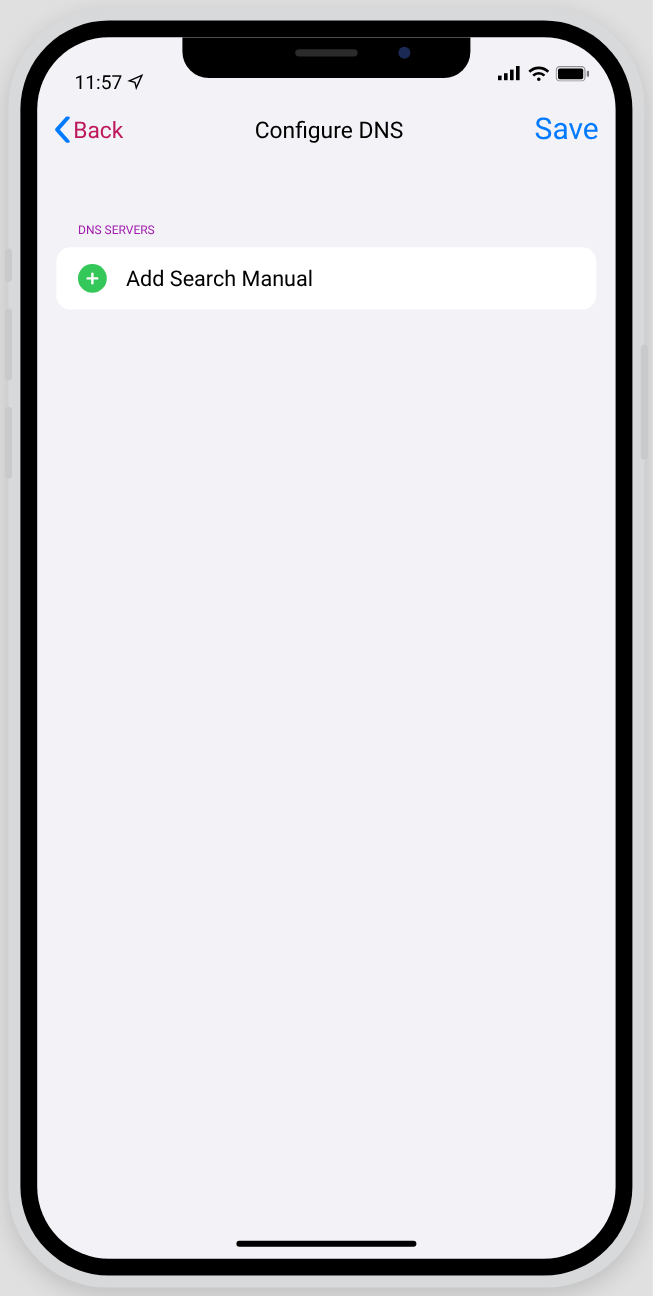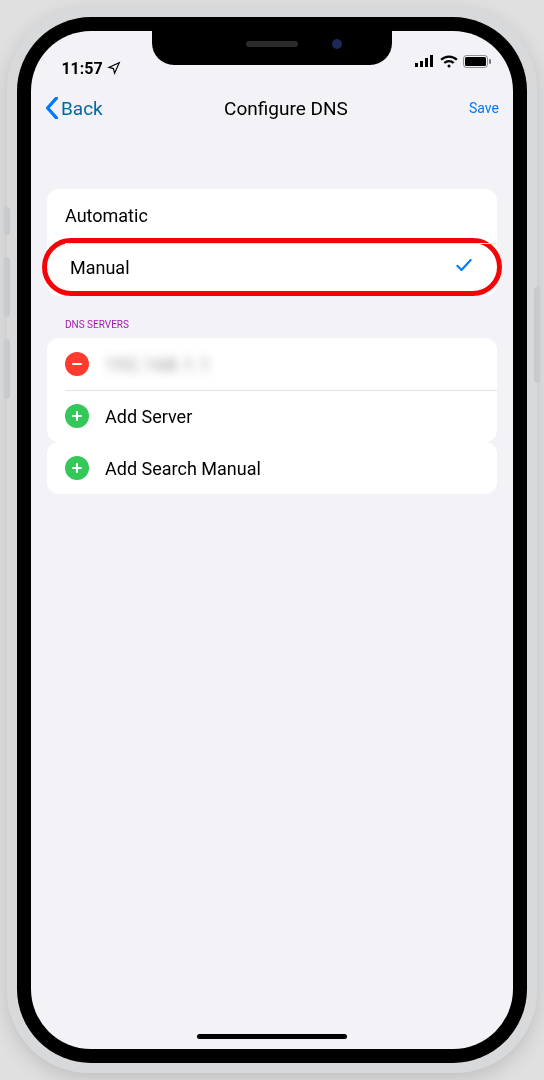--- a/index.html
+++ b/index.html
@@ -16,28 +16,28 @@
     .notch .cam { position: absolute; top: 8px; right: 50px; width: 10px; height: 10px; background: #1a2a55; border-radius: 50%; }
 
     .buttons-left { position: absolute; left: -3px; top: 200px; }
     .btn-side { width: 6px; height: 60px; background: #c9cacb; border-radius: 3px; margin-bottom: 22px; }
     .btn-side.sm { height: 28px; }
     .buttons-right { position: absolute; right: -3px; top: 280px; }
     .btn-side.lg { height: 96px; }
 
     
     .status-bar { position: absolute; top: 0; left: 0; right: 0; height: 48px; display: flex; align-items: center; padding-top: 12px; z-index: 40; }
-    .status-left { width: 120px; text-align: center; font-size: 16px; font-weight: 700; display: flex; align-items: center; justify-content: center; gap: 4px; margin-top: 14px; }
+    .status-left { width: 120px; text-align: center; font-size: 16px; font-weight: 400; display: flex; align-items: center; justify-content: center; gap: 4px; margin-top: 14px; }
     .status-right { width: 120px; margin-left: auto; display: flex; align-items: center; justify-content: center; gap: 5px; }
 
     
     .nav { position: absolute; top: 48px; left: 0; right: 0; height: 58px; display: flex; align-items: center; justify-content: space-between; padding: 0 14px; border-bottom: 0px solid #d1d1d6; }
-    .nav .back { display: flex; align-items: center; color: #0369a1; font-size: 19px; gap: 2px; }
+    .nav .back { display: flex; align-items: center; color: #be185d; font-size: 19px; gap: 2px; }
     .nav .title { font-size: 19px; font-weight: 400; }
-    .nav .save { color: #007aff; font-size: 14px; }
+    .nav .save { color: #007aff; font-size: 25px; }
 
     
     .content { position: absolute; top: 130px; left: 0; right: 0; bottom: 0; overflow: auto; padding: 0 16px 40px; }
 
     .group { background: #fff; border-radius: 12px; margin-top: 24px; overflow: visible; }
     .group:first-child { margin-top: 28px; }
     .row { height: 52px; display: flex; align-items: center; padding: 0 18px; position: relative; font-size: 18px; }
     .row + .row::before { content: ""; position: absolute; top: 0; left: 18px; right: 0; height: 1px; background: #e3e3e8; }
     .row.highlight { border: 5px solid #f40406; border-radius: 30px; margin: -3px -5px; height: 58px; padding: 0 23px; z-index: 2; background:#fff; }
     .checkmark { margin-left: auto; }
@@ -103,54 +103,22 @@
               <polyline points="10,1 2,10 10,19"></polyline>
             </svg>
           <span>Back</span>
         </div>
         <div class="title">Configure DNS</div>
         <div class="save">Save</div>
       </div>
 
       <div class="content">
 
-        <div class="group">
-          <div class="row">
-            <span>Automatic</span>
-          </div>
-          <div class="row highlight">
-            <span>Manual</span>
-            <span class="checkmark">
-              <svg width="20" height="20" viewBox="0 0 24 24" fill="none" stroke="#007aff" stroke-width="2.5" stroke-linecap="round" stroke-linejoin="round">
-                  <polyline points="4,13 9,18 20,6"></polyline>
-                </svg>
-            </span>
-          </div>
-        </div>
 
         <div class="section-label">DNS SERVERS</div>
-        <div class="group" style="margin-top:0">
-          <div class="row">
-            <span class="icon-circle minus">
-              <svg width="12" height="12" viewBox="0 0 12 12">
-                  <rect x="1" y="5" width="10" height="2" rx="1" fill="#fff"></rect>
-                </svg>
-            </span>
-            <span class="blurred">192.168.1.1</span>
-          </div>
-          <div class="row">
-            <span class="icon-circle plus">
-              <svg width="12" height="12" viewBox="0 0 12 12">
-                  <rect x="5" y="1" width="2" height="10" rx="1" fill="#fff"></rect>
-                  <rect x="1" y="5" width="10" height="2" rx="1" fill="#fff"></rect>
-                </svg>
-            </span>
-            <span>Add Server</span>
-          </div>
-        </div>
 
         <div class="group" style="margin-top:0">
           <div class="row">
             <span class="icon-circle plus">
               <svg width="12" height="12" viewBox="0 0 12 12">
                   <rect x="5" y="1" width="2" height="10" rx="1" fill="#fff"></rect>
                   <rect x="1" y="5" width="10" height="2" rx="1" fill="#fff"></rect>
                 </svg>
             </span>
             <span>Add Search Manual</span>

